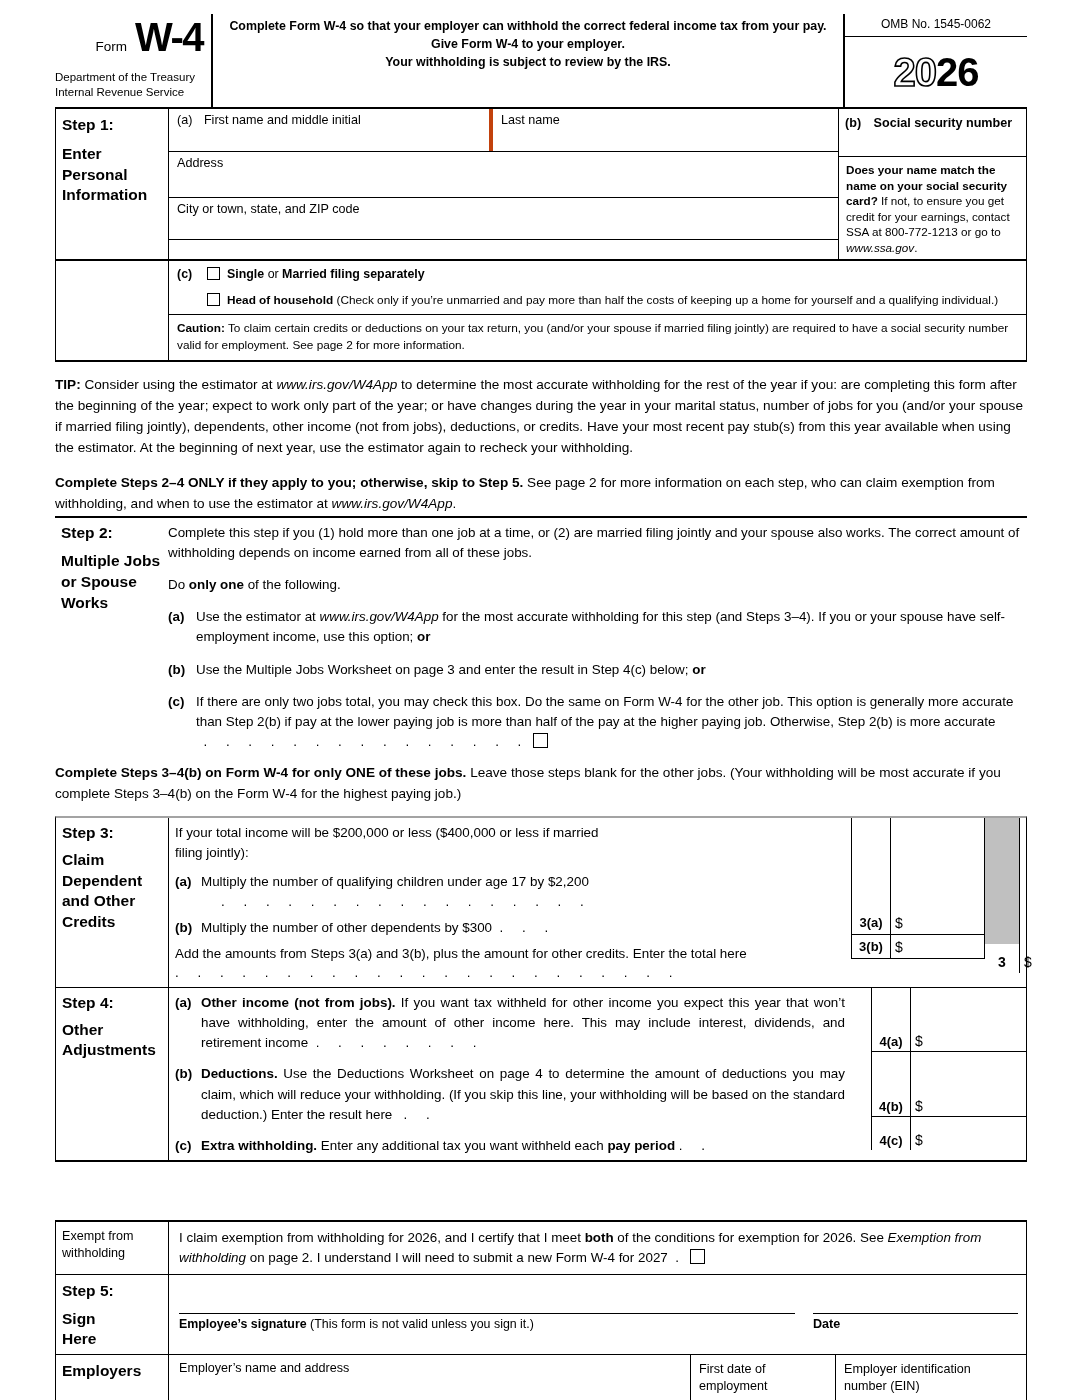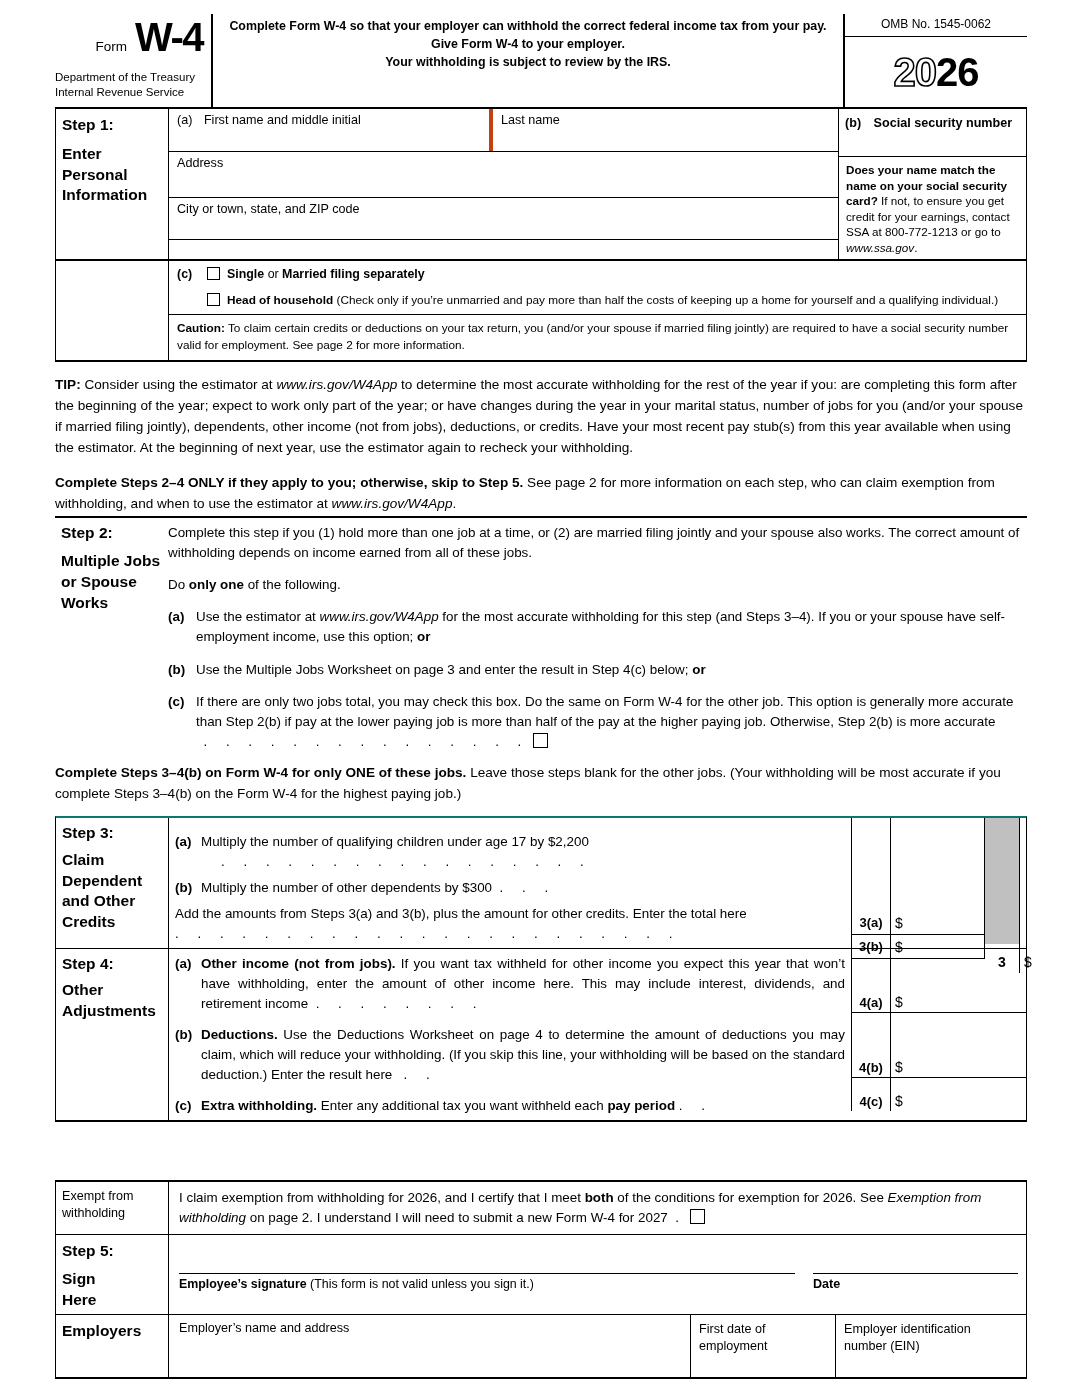--- a/index.html
+++ b/index.html
@@ -221,21 +221,21 @@
 
   .complete34 {
     font-size: 13.6px;
     line-height: 1.56;
     padding: 4px 0 12px 0;
   }
   .complete34 b { font-weight: bold; }
 
   
   .s3 {
-    border-top: 2px solid #0f766e;
+    border-top: 2px solid #a3a3a3;
     border-left: 1px solid #000;
     border-right: 1px solid #000;
     display: flex;
     box-sizing: border-box;
     position: relative;
   }
   .s3-left {
     width: 113px; flex: none;
     border-right: 1px solid #000;
     padding: 5px 4px 4px 6px;
@@ -266,21 +266,21 @@
     width: 113px; flex: none;
     border-right: 1px solid #000;
     padding: 5px 4px 4px 6px;
     font-weight: bold; font-size: 15.5px; line-height: 1.33;
     box-sizing: border-box;
   }
   .s4-left .sub { margin-top: 6px; }
   .s4-mid { flex: 1; padding: 5px 6px 4px 6px; font-size: 13.4px; line-height: 1.5; box-sizing: border-box; }
   .s4-right { width: 175px; flex: none; box-sizing: border-box; }
 
-  .amtrow { display: flex; border-bottom: 1px solid #000; box-sizing: border-box; }
+  .amtrow { display: flex; border-bottom: 1px solid #000; box-sizing: border-box; margin-left: 20px; }
   .amtrow:last-child { border-bottom: none; }
   .amt-tag {
     width: 40px; flex: none;
     border-left: 1px solid #000;
     border-right: 1px solid #000;
     box-sizing: border-box;
     font-weight: bold; font-size: 13px;
     display: flex; align-items: flex-end; justify-content: center;
     padding-bottom: 2px;
   }
@@ -512,20 +512,21 @@
   <div class="s3">
     <div class="s3-left">
       <div>Step 3:</div>
       <div class="sub">Claim</div>
       <div>Dependent</div>
       <div>and Other</div>
       <div>Credits</div>
     </div>
 
     <div class="s3-mid">
+      <p style="width:445px">If your total income will be $200,000 or less ($400,000 or less if married filing jointly):</p>
       <div style="display:flex;margin-top:9px">
         <span style="width:26px;flex:none;font-weight:bold">(a)</span>
         <span style="flex:1">
           <span class="just" style="display:block;width:420px">Multiply the number of qualifying children under age 17 by $2,200</span>
           <span class="dotline" style="margin-left:20px">. . . . . . . . . . . . . . . . .</span>
         </span>
       </div>
       <div style="display:flex;margin-top:6px">
         <span style="width:26px;flex:none;font-weight:bold">(b)</span>
         <span style="flex:1"><span>Multiply the number of other dependents by $300</span>&nbsp;&nbsp;<span class="dotline">. . .</span></span>

